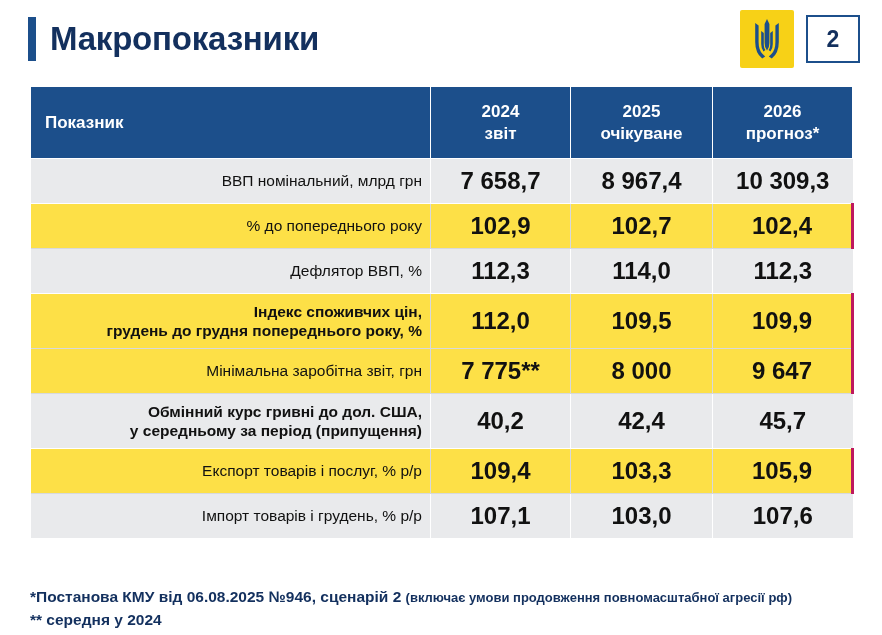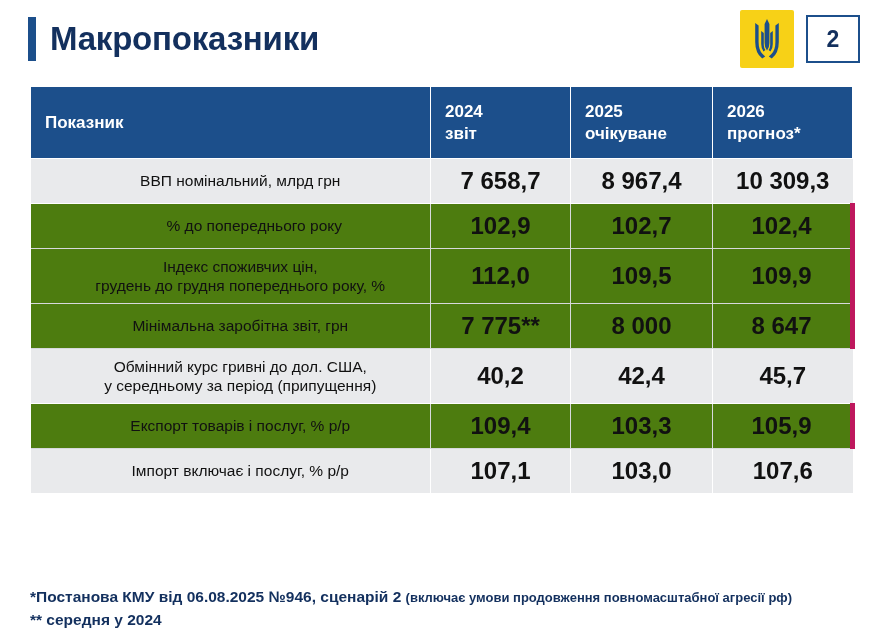--- a/index.html
+++ b/index.html
@@ -100,57 +100,57 @@
     height: 72px;
     padding: 0 14px;
     border: 1px solid #ffffff;
     box-sizing: border-box;
     vertical-align: middle;
   }
   thead th.h-label {
     text-align: left;
   }
   thead th.h-year {
-    text-align: left;
+    text-align: center;
     line-height: 1.25;
   }
 
   tbody td {
     border-bottom: 1px solid #ffffff;
     border-right: 1px solid #ffffff;
     height: 45px;
     box-sizing: border-box;
     font-size: 15.5px;
     color: #111111;
   }
   tbody tr.odd td { background: #e9eaec; }
-  tbody tr.even td { background: #4d7c0f; }
+  tbody tr.even td { background: #fde047; }
 
   td.label {
     padding-left: 28px;
     padding-right: 8px;
-    text-align: center;
+    text-align: right;
     line-height: 1.25;
   }
   td.label.indent { padding-left: 56px; }
   td.value {
     text-align: center;
     font-weight: bold;
     font-size: 24px;
     color: #111111;
   }
   tbody tr.even td.value,
   tbody tr.odd td.value { }
 
-  tbody tr.tall td { height: 55px; }
+  tbody tr.tall td { height: 55px; font-weight: bold; }
 
   
   tbody tr.even td.value { border-right: 1px solid #d7d9dc; }
   tbody tr.even td.label { border-right: 1px solid #d7d9dc; }
-  tbody tr.even td:last-child { border-right: 5px solid #be185d; }
+  tbody tr.even td:last-child { border-right: 3px solid #be185d; }
 
   tbody tr td:last-child { border-right: none; }
   tbody tr.even td { border-bottom: 1px solid #d7d9dc; }
 
   
   .footnotes {
     position: absolute;
     left: 30px;
     top: 585px;
     width: 840px;
@@ -219,46 +219,52 @@
             <td class="value">7 658,7</td>
             <td class="value">8 967,4</td>
             <td class="value">10 309,3</td>
           </tr>
           <tr class="even">
             <td class="label indent">% до попереднього року</td>
             <td class="value">102,9</td>
             <td class="value">102,7</td>
             <td class="value">102,4</td>
           </tr>
+          <tr class="odd">
+            <td class="label">Дефлятор ВВП, %</td>
+            <td class="value">112,3</td>
+            <td class="value">114,0</td>
+            <td class="value">112,3</td>
+          </tr>
           <tr class="even tall">
             <td class="label">Індекс споживчих цін,<br>грудень до грудня попереднього року, %</td>
             <td class="value">112,0</td>
             <td class="value">109,5</td>
             <td class="value">109,9</td>
           </tr>
           <tr class="even">
             <td class="label">Мінімальна заробітна звіт, грн</td>
             <td class="value">7 775**</td>
             <td class="value">8 000</td>
-            <td class="value">8 647</td>
+            <td class="value">9 647</td>
           </tr>
           <tr class="odd tall">
             <td class="label">Обмінний курс гривні до дол. США,<br>у середньому за період (припущення)</td>
             <td class="value">40,2</td>
             <td class="value">42,4</td>
             <td class="value">45,7</td>
           </tr>
           <tr class="even">
             <td class="label">Експорт товарів і послуг, % р/р</td>
             <td class="value">109,4</td>
             <td class="value">103,3</td>
             <td class="value">105,9</td>
           </tr>
           <tr class="odd">
-            <td class="label">Імпорт включає і послуг, % р/р</td>
+            <td class="label">Імпорт товарів і грудень, % р/р</td>
             <td class="value">107,1</td>
             <td class="value">103,0</td>
             <td class="value">107,6</td>
           </tr>
         </tbody>
     </table>
   </div>
 
   <div class="footnotes">
     <div class="fn-line">

